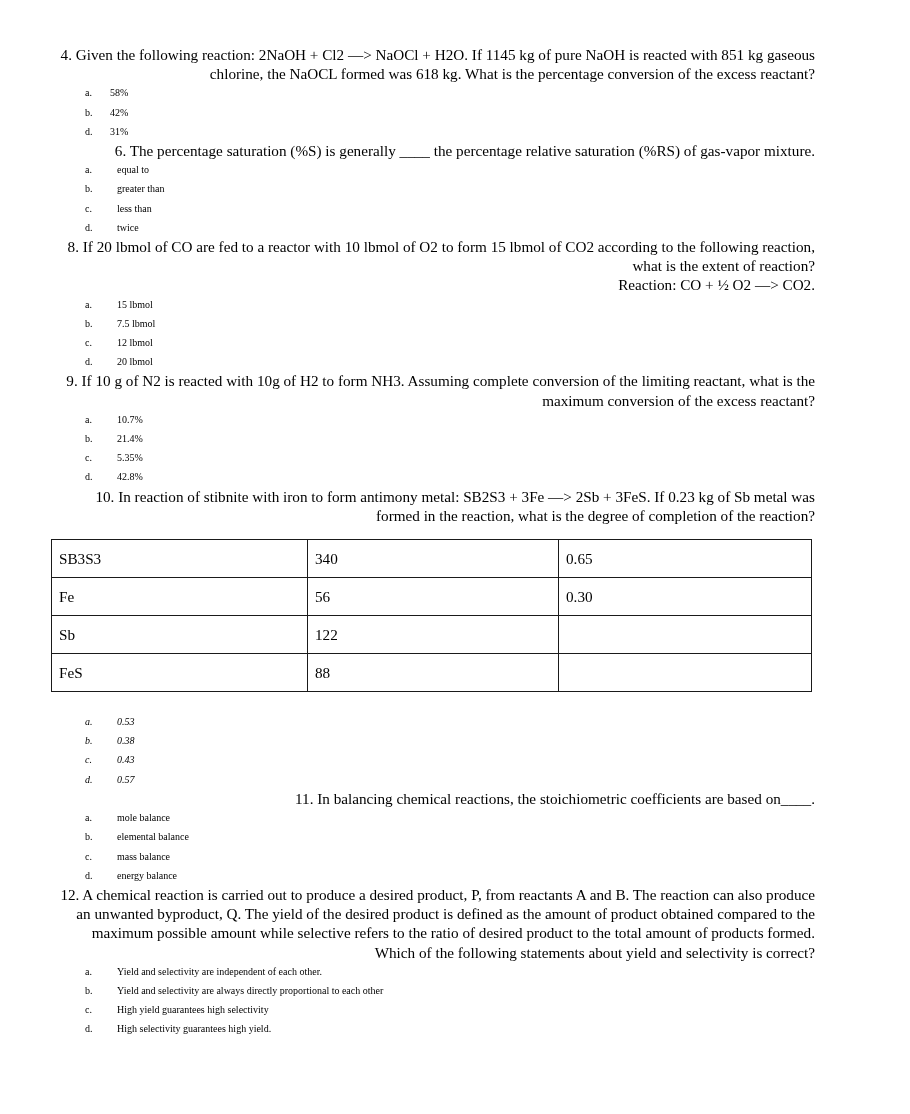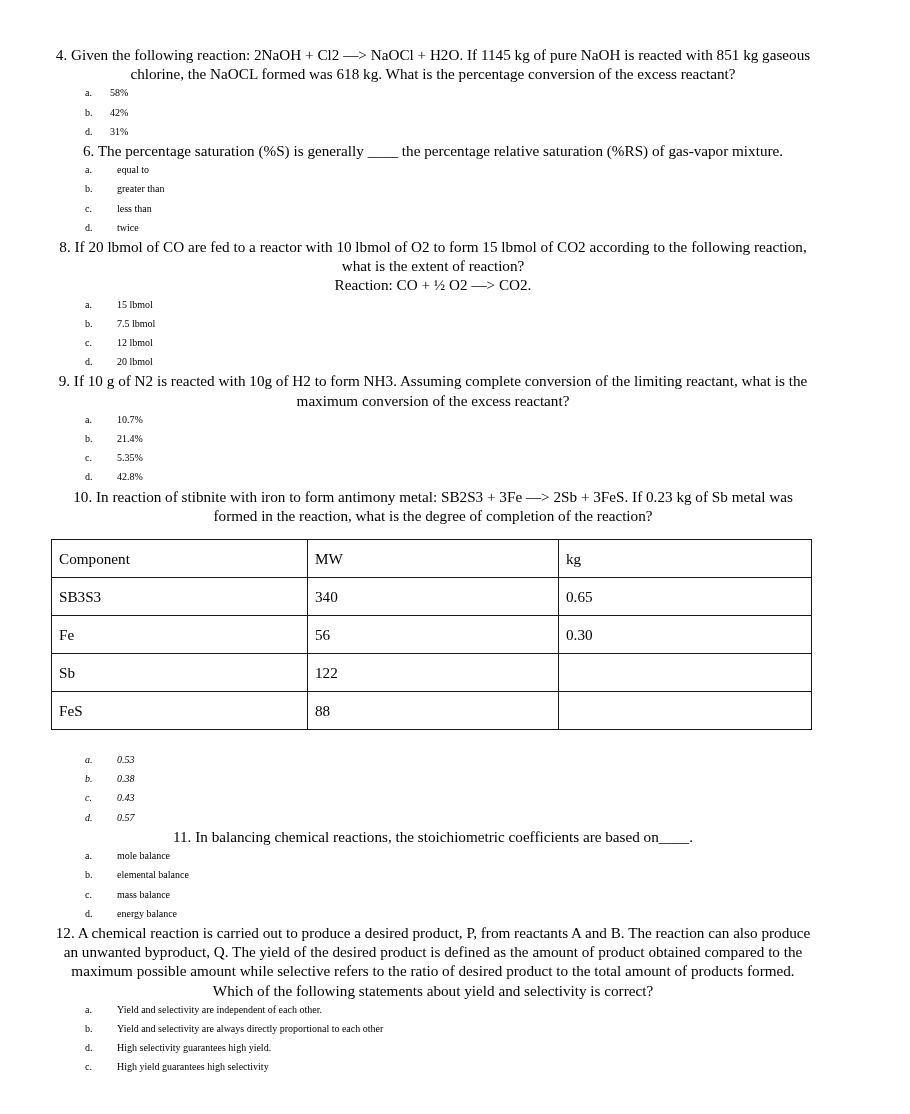--- a/index.html
+++ b/index.html
@@ -20,21 +20,21 @@
     overflow: hidden;
     box-sizing: border-box;
     padding: 45px 95px 0 51px;
   }
   .q-block {
     margin: 0 0 0 0;
   }
   .q-stem {
     font-size: 15.2px;
     line-height: 19.2px;
-    text-align: center;
+    text-align: right;
     margin: 0;
     padding: 0;
     white-space: normal;
   }
   .opts {
     list-style: none;
     margin: 0;
     padding: 0;
   }
   .opt {
@@ -135,25 +135,20 @@
 
     <div class="tbl-wrap">
       <table class="comp-tbl">
         <colgroup>
             <col class="c1">
             <col class="c2">
             <col class="c3">
           </colgroup>
         <tbody>
           <tr>
-            <td>Component</td>
-            <td>MW</td>
-            <td>kg</td>
-          </tr>
-          <tr>
             <td>SB3S3</td>
             <td>340</td>
             <td>0.65</td>
           </tr>
           <tr>
             <td>Fe</td>
             <td>56</td>
             <td>0.30</td>
           </tr>
           <tr>
@@ -186,18 +181,18 @@
       <div class="opt wide"><span class="ltr">c.</span><span class="txt">mass balance</span></div>
       <div class="opt wide"><span class="ltr">d.</span><span class="txt">energy balance</span></div>
     </div>
   </div>
 
   <div class="q-block">
     <p class="q-stem">12. A chemical reaction is carried out to produce a desired product, P, from reactants A and B. The reaction can also produce an unwanted byproduct, Q. The yield of the desired product is defined as the amount of product obtained compared to the maximum possible amount while selective refers to the ratio of desired product to the total amount of products formed. Which of the following statements about yield and selectivity is correct?</p>
     <div class="opts">
       <div class="opt wide"><span class="ltr">a.</span><span class="txt">Yield and selectivity are independent of each other.</span></div>
       <div class="opt wide"><span class="ltr">b.</span><span class="txt">Yield and selectivity are always directly proportional to each other</span></div>
+      <div class="opt wide"><span class="ltr">c.</span><span class="txt">High yield guarantees high selectivity</span></div>
       <div class="opt wide"><span class="ltr">d.</span><span class="txt">High selectivity guarantees high yield.</span></div>
-      <div class="opt wide"><span class="ltr">c.</span><span class="txt">High yield guarantees high selectivity</span></div>
     </div>
   </div>
 
 </div>
 
 </body></html>

